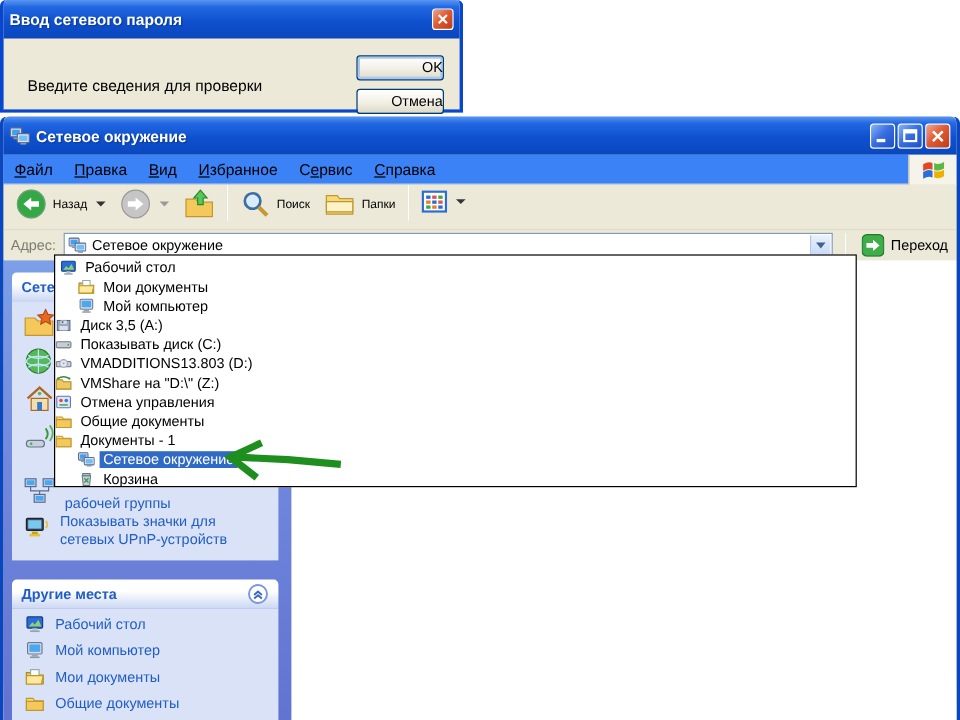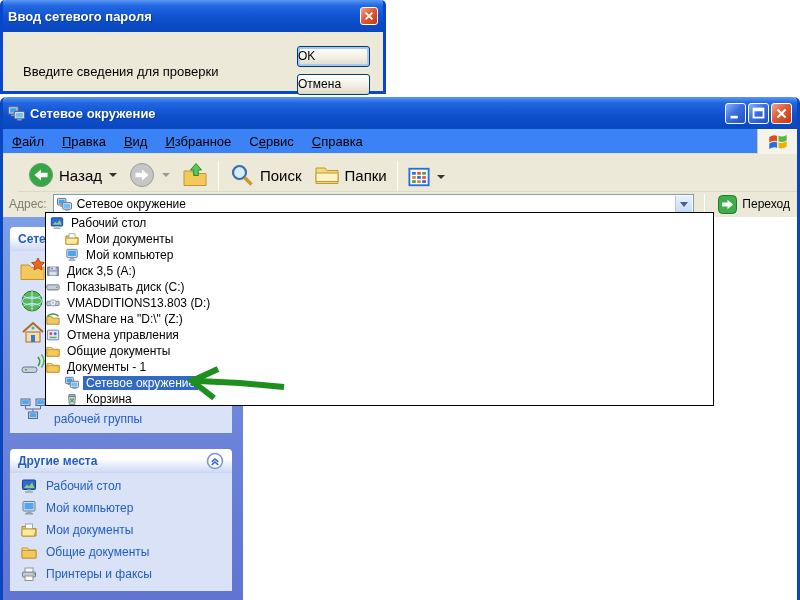--- a/index.html
+++ b/index.html
@@ -24,22 +24,22 @@
   
   .menubar { height:25px; background:#3b82f6; display:flex; align-items:center; font-size:13px;
              border-bottom:1px solid #E4E1D0; position:relative; }
   .menu-item { padding:4px 9px; cursor:default; }
   .menu-item u { text-decoration:underline; }
   .flagbox { position:absolute; right:0; top:0; width:40px; height:25px; background:#F6F4EA;
              border-left:1px solid #C9C5B2; display:flex; align-items:center; justify-content:center; }
   .flagbox svg { width:24px; height:22px; }
 
   
-  .toolbar { height:38px; background:#ECE9D8; display:flex; align-items:flex-end; padding:0 4px;
-             border-bottom:1px solid #DCD9C6; font-size:15px;margin-left:15px; }
+  .toolbar { height:38px; background:#ECE9D8; display:flex; align-items:flex-start; padding:0 4px;
+             border-bottom:1px solid #DCD9C6; font-size:10px; }
   .toolbtn { display:flex; align-items:center; gap:5px; padding:2px 5px; border:1px solid transparent;
              border-radius:3px; white-space:nowrap; }
   .toolbtn.disabled { color:#9a9a9a; }
   .tico24 { width:26px; height:26px; flex:none; }
   .tico22 { width:22px; height:22px; flex:none; }
   .caret { width:0; height:0; border-left:4px solid transparent; border-right:4px solid transparent;
            border-top:4px solid #333; margin-left:2px; }
   .caret.gray { border-top-color:#9a9a9a; }
   .tsep { width:1px; height:30px; background:#C9C5B2; border-right:1px solid #fff; margin:0 4px; }
 
@@ -97,21 +97,21 @@
   .dialog { position:absolute; left:0; top:0; width:386px; height:94px; z-index:50;
             background:#ECE9D8; border:3px solid #0846CE; border-top:none; border-radius:5px 5px 0 0; }
   .dialog .titlebar { height:23px; margin:0 -0px; border-radius:3px 3px 0 0;
                       background:linear-gradient(180deg,#5A96F2 0%,#2268E2 18%,#0F50CE 55%,#0A47BE 100%); }
   .dialog .ttext { font-size:13px; }
   .dialog .xpbtn { width:18px; height:18px; }
   .dialog-body { position:relative; height:calc(100% - 23px); }
   .dlg-msg { position:absolute; left:20px; top:32px; font-size:13px; }
   .dlg-btn { position:absolute; right:13px; width:73px; height:21px; border:1px solid #003C74; border-radius:3px;
              background:linear-gradient(180deg,#FFFFFF 0%,#F2F0E4 55%,#DDD9C8 100%); font-size:12px;
-             font-family:"Liberation Sans",sans-serif; text-align:left; line-height:19px; }
+             font-family:"Liberation Sans",sans-serif; text-align:right; line-height:19px; }
   .dlg-btn.focus { box-shadow:inset 0 0 0 2px #A9C7F2; }
   .dlg-ok { top:14px; }
   .dlg-cancel { top:42px; }
 
   svg { display:block; width:100%; height:100%; }
 </style>
 </head>
 <body>
 
 <div class="window">
@@ -313,20 +313,32 @@
                   <rect x="1" y="2" width="9" height="6.5" fill="#cdd6e8" stroke="#5a6b8c"></rect>
                   <rect x="2.2" y="3.2" width="6.6" height="4" fill="#4aa8f0"></rect>
                   <rect x="16" y="2" width="9" height="6.5" fill="#cdd6e8" stroke="#5a6b8c"></rect>
                   <rect x="17.2" y="3.2" width="6.6" height="4" fill="#4aa8f0"></rect>
                   <rect x="8.5" y="15" width="9" height="6.5" fill="#cdd6e8" stroke="#5a6b8c"></rect>
                   <rect x="9.7" y="16.2" width="6.6" height="4" fill="#4aa8f0"></rect>
                   <path d="M5.5 8.5 V12 H20.5 V8.5 M13 12 v3" stroke="#5a6b8c" fill="none"></path>
                 </svg>
               </span>
             <span class="link">рабочей группы</span>
+          </div>
+          <div class="task-row task-row-upnp">
+            <span class="task-icon">
+                <svg viewBox="0 0 22 22">
+                  <rect x="2" y="2" width="14" height="10" rx="1" fill="#3a4a6a" stroke="#222"></rect>
+                  <rect x="3.5" y="3.5" width="11" height="7" fill="#78c8f0"></rect>
+                  <rect x="6.5" y="13" width="5" height="2" fill="#c8a020"></rect>
+                  <rect x="4.5" y="15" width="9" height="2" fill="#e8c030"></rect>
+                  <path d="M18 4 q3 3 0 6" stroke="#e8c030" fill="none" stroke-width="1.4"></path>
+                </svg>
+              </span>
+            <span class="link upnp-label">Показывать значки для сетевых UPnP-устройств</span>
           </div>
         </div>
       </div>
 
       <div class="panel panel2">
         <div class="panel-header">
           <span>Другие места</span>
           <span class="chev">
               <svg viewBox="0 0 18 18">
                 <circle cx="9" cy="9" r="7.5" fill="#fff" stroke="#7a96df" stroke-width="1.6"></circle>

